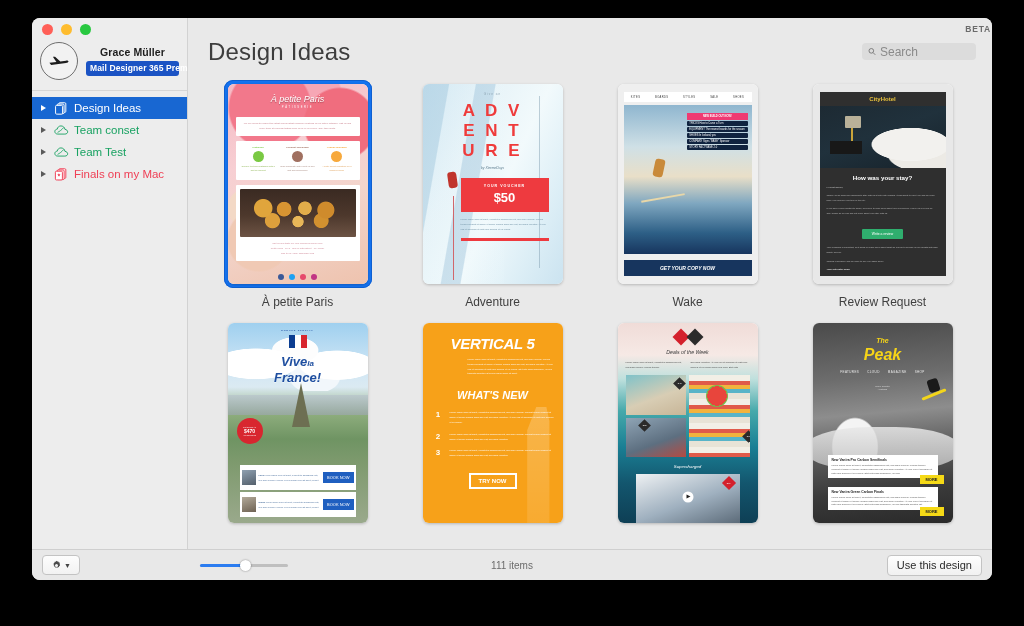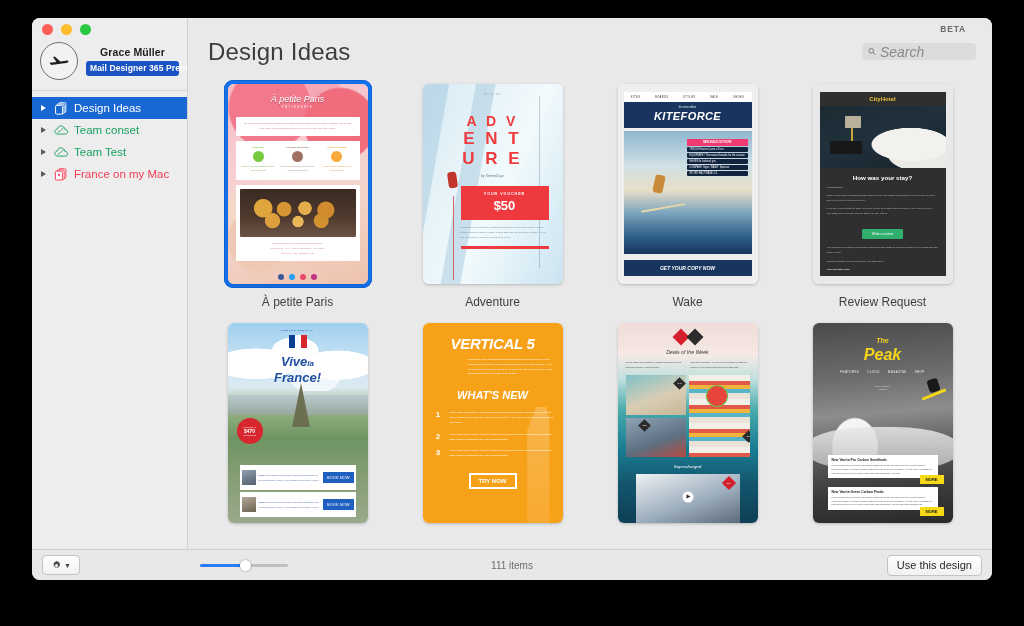--- a/index.html
+++ b/index.html
@@ -119,45 +119,44 @@
   }
   .page-title {
     position: absolute;
     left: 20px; top: 20px;
     font-size: 24px;
     color: #3d3d3d;
     letter-spacing: 0.2px;
   }
   .beta {
     position: absolute;
-    right: 26px; top: 6px;
+    right: 1px; top: 6px;
     font-size: 8.5px;
     color: #6b6b6b;
     letter-spacing: 0.8px;
     font-weight: bold;
     text-align: right;
   }
   .search {
     position: absolute;
     right: 16px; top: 25px;
     width: 102px; height: 17px;
     background: #dcdcdc;
     border-radius: 4px;
     display: flex;
     align-items: center;
     padding: 0 6px;
     gap: 4px;
   }
   .search input {
     border: none; background: transparent; outline: none;
-    font-size: 14px; color: #5a5a5a;
+    font-size: 12px; color: #5a5a5a;
     font-family: "Liberation Sans", sans-serif;
     width: 100%;
     padding: 0;
-    font-style: italic;
   }
   .search input::placeholder { color: #8a8a8a; }
 
   .grid-scroll {
     flex: 1;
     overflow: hidden;
     padding: 0 18px;
     position: relative;
   }
   .grid {
@@ -428,21 +427,21 @@
               <span class="tri"></span>
             </span>
           <span class="ico">
             <svg width="14" height="14" viewBox="0 0 16 16">
               <rect x="5.5" y="2" width="8" height="11" rx="1.2" fill="#fff" stroke="#ef4056" stroke-width="1.1"></rect>
               <rect x="3.6" y="3.4" width="8" height="11" rx="1.2" fill="#fff" stroke="#ef4056" stroke-width="1.1"></rect>
               <rect x="1.6" y="4.8" width="8" height="10" rx="1.2" fill="#fff" stroke="#ef4056" stroke-width="1.1"></rect>
               <path d="M5.6 7.2 l.55 1.2 1.3.15 -.97.9 .26 1.3 -1.14-.66 -1.14.66 .26-1.3 -.97-.9 1.3-.15z" fill="#ef4056"></path>
             </svg>
           </span>
-          <span class="nav-label">France on my Mac</span>
+          <span class="nav-label">Finals on my Mac</span>
         </div>
 
       </div>
     </div>
 
     <div class="content">
 
       <div class="content-head">
         <div class="page-title">Design Ideas</div>
         <div class="beta">BETA</div>
@@ -518,21 +517,21 @@
           <div class="cell">
             <div class="thumb-wrap">
               <div class="thumb">
                 <div class="t adv-bg"></div>
                 <div class="t adv-ice"></div>
                 <div style="position:absolute;left:18%;top:44%;width:9px;height:16px;background:#c0342c;border-radius:3px;transform:rotate(-8deg);"></div>
                 <div style="position:absolute;left:22%;top:56%;width:1px;height:42%;background:#d1666b;"></div>
                 <div style="position:absolute;right:16%;top:6%;bottom:8%;width:1px;background:rgba(120,150,170,.45);"></div>
                 <div class="t flexcol" style="padding:8px 10px;">
                   <div style="text-align:center;font-size:3px;color:#8fa6b5;letter-spacing:1px;">Give an</div>
-                  <div class="advword" style="font-size:14px;margin-top:17px;">A D V</div>
+                  <div class="advword" style="font-size:17px;margin-top:5px;">A D V</div>
                   <div class="advword" style="font-size:17px;">E N T</div>
                   <div class="advword" style="font-size:17px;">U R E</div>
                   <div style="text-align:center;font-size:3.4px;color:#5a7b8d;font-style:italic;margin-top:5px;">by XtremeDays</div>
                   <div style="margin:8px 4px 0 28px;background:#ee3a3f;padding:6px 4px 7px;text-align:center;">
                     <div style="color:#fff;font-size:3.6px;letter-spacing:1px;font-weight:bold;">YOUR VOUCHER</div>
                     <div style="color:#fff;font-size:13px;font-weight:bold;margin-top:2px;">$50</div>
                   </div>
                   <div style="margin:5px 4px 0 28px;font-size:2.3px;line-height:2.1;color:#6d8fa3;">Lorem ipsum dolor sit amet, consetetur sadipscing elitr, sed diam nonumy eirmod tempor invidunt ut labore et dolore magna aliquyam erat, sed diam voluptua. At vero eos et accusam et justo duo dolores et ea rebum.</div>
                   <div style="margin:7px 4px 0 28px;height:3px;background:#ee3a3f;"></div>
                 </div>
@@ -544,24 +543,20 @@
           <div class="cell">
             <div class="thumb-wrap">
               <div class="thumb">
                 <div class="t flexcol" style="background:#efefef;padding:8px 6px;">
                   <div class="wake-nav" style="height:10px;font-size:2.6px;color:#333;letter-spacing:.4px;">
                     <span>KITES</span>
                     <span>BOARDS</span>
                     <span>STYLES</span>
                     <span>SALE</span>
                     <span>SHOES</span>
-                  </div>
-                  <div class="wake-band" style="padding:4px 0 6px;">
-                    <div style="font-size:2.6px;font-style:italic;opacity:.9;">the new edition</div>
-                    <div style="font-size:11px;font-weight:bold;font-style:italic;letter-spacing:.4px;margin-top:1px;">KITEFORCE</div>
                   </div>
                   <div class="wake-photo" style="flex:1;margin-top:3px;position:relative;">
                     <div style="position:absolute;left:24%;top:36%;width:10px;height:18px;background:#c98a3a;border-radius:3px;transform:rotate(12deg);"></div>
                     <div style="position:absolute;left:14%;top:62%;width:34%;height:2px;background:#e8d7a8;transform:rotate(-10deg);"></div>
                     <div style="position:absolute;right:4px;top:8px;width:47%;">
                       <div style="background:#ef3a72;color:#fff;font-size:2.6px;text-align:center;padding:2px;font-weight:bold;">NEW BUILD OUT NOW!</div>
                       <div class="wake-chip">TRICKS How to Carve a Turn</div>
                       <div class="wake-chip">EQUIPMENT The newest boards for the season</div>
                       <div class="wake-chip">SHOES In Iceland, yes</div>
                       <div class="wake-chip">COMPANY Signs "BASE" Sponsor</div>

